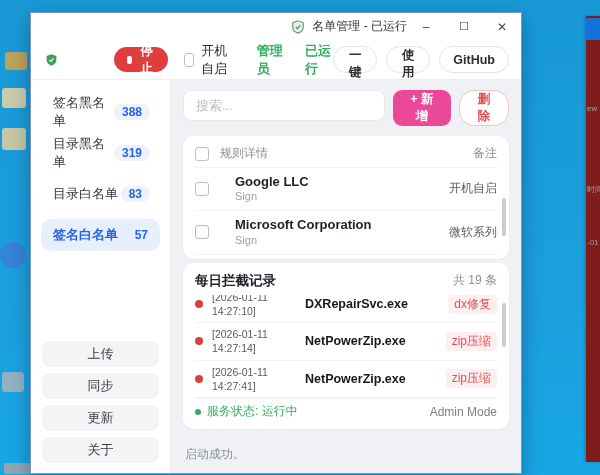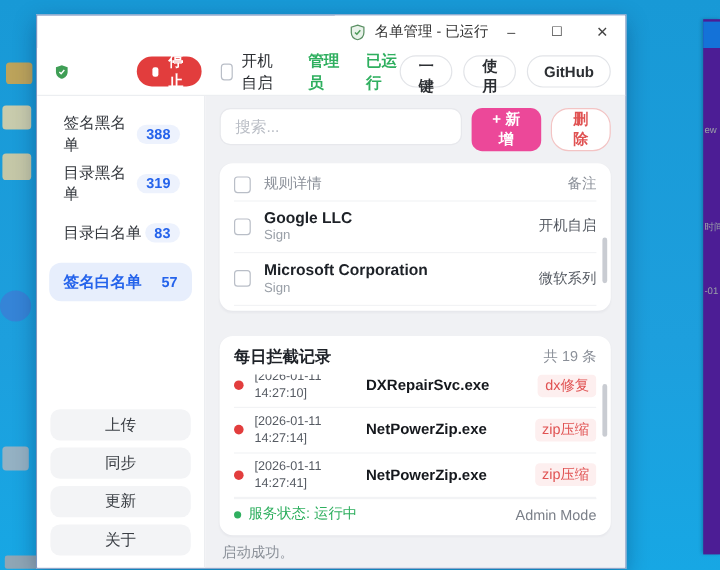--- a/index.html
+++ b/index.html
@@ -6,21 +6,21 @@
   html,body { width:600px; height:475px; overflow:hidden; }
   body {
     font-family:"Liberation Sans","DejaVu Sans",sans-serif;
     background:linear-gradient(180deg,#1899d6 0%,#1d9fdd 60%,#17a7e4 100%);
     position:relative;
   }
   
   .desk-icon { position:absolute; border-radius:3px; opacity:.85; }
   .bg-window {
     position:absolute; left:586px; top:16px; width:14px; height:446px;
-    background:#4c1d95; box-shadow:-1px 0 3px rgba(0,0,0,.25);
+    background:#7f1d1d; box-shadow:-1px 0 3px rgba(0,0,0,.25);
   }
   .bg-window .bg-titlebar { position:absolute; left:0; top:2px; width:100%; height:22px; background:#1472d8; }
   .bg-frag { position:absolute; left:1px; font-size:8px; color:#9aa0a8; white-space:nowrap; overflow:hidden; width:13px; }
   .taskbar-tile { position:absolute; bottom:1px; height:11px; border-radius:2px; }
 
   
   .window {
     position:absolute; left:30px; top:12px; width:492px; height:462px;
     background:#fff; border:1px solid #7d96c0;
     box-shadow:0 6px 18px rgba(0,20,60,.35);
@@ -83,21 +83,21 @@
   .del-btn { background:#fff; color:#e05252; border:1px solid #f3c4c4; border-radius:15px; padding:0 13px; font-size:12.5px; font-weight:bold; }
 
   .card { background:#fff; border-radius:11px; margin-top:10px; padding:4px 12px; position:relative; box-shadow:0 1px 2px rgba(20,30,60,.04); }
   .card-head { display:flex; align-items:center; height:31px; }
   .card-title { font-size:13.5px; font-weight:bold; color:#1d2127; }
   .card-right { margin-left:auto; font-size:12px; color:#8a8f98; }
 
   .thead { display:flex; align-items:center; height:28px; gap:11px; border-bottom:1px solid #f2f3f5; }
   .thead .col-lbl { font-size:12px; color:#8a8f98; }
   .thead .col-note { margin-left:auto; }
-  .rule-row { display:flex; align-items:center; gap:11px; padding:6px 0 7px; border-bottom:1px solid #f2f3f5; }
+  .rule-row { display:flex; align-items:center; gap:26px; padding:6px 0 7px; border-bottom:1px solid #f2f3f5; }
   .rule-row:last-child { border-bottom:none; }
   .rule-name { font-size:13px; font-weight:bold; color:#1d2127; line-height:1.25; }
   .rule-sub { font-size:11px; color:#9aa0a8; line-height:1.2; }
   .rule-note { margin-left:auto; font-size:12px; color:#565b63; }
 
   .log-rows { overflow:hidden; }
   .log-row { display:flex; align-items:center; gap:9px; padding:4px 0; border-bottom:1px solid #f2f3f5; }
   .log-row.clipped { margin-top:-9px; }
   .dot { width:8px; height:8px; border-radius:50%; background:#e23d3d; flex:0 0 auto; }
   .log-time { width:70px; font-size:10.5px; color:#565b63; line-height:1.35; flex:0 0 auto; }
@@ -224,21 +224,21 @@
           <span class="chk"></span>
           <span>
             <div class="rule-name">Microsoft Corporation</div>
             <div class="rule-sub">Sign</div>
           </span>
           <span class="rule-note">微软系列</span>
         </div>
         <div class="scroll-thumb" style="top:62px;height:38px;"></div>
       </div>
 
-      <div class="card" style="margin-top:21px;">
+      <div class="card" style="margin-top:4px;">
         <div class="card-head" style="height:28px;">
           <span class="card-title">每日拦截记录</span>
           <span class="card-right">共 19 条</span>
         </div>
         <div class="log-rows">
           <div class="log-row clipped">
             <span class="dot"></span>
             <span class="log-time">
               <div>[2026-01-11</div>
               <div>14:27:10]</div>

